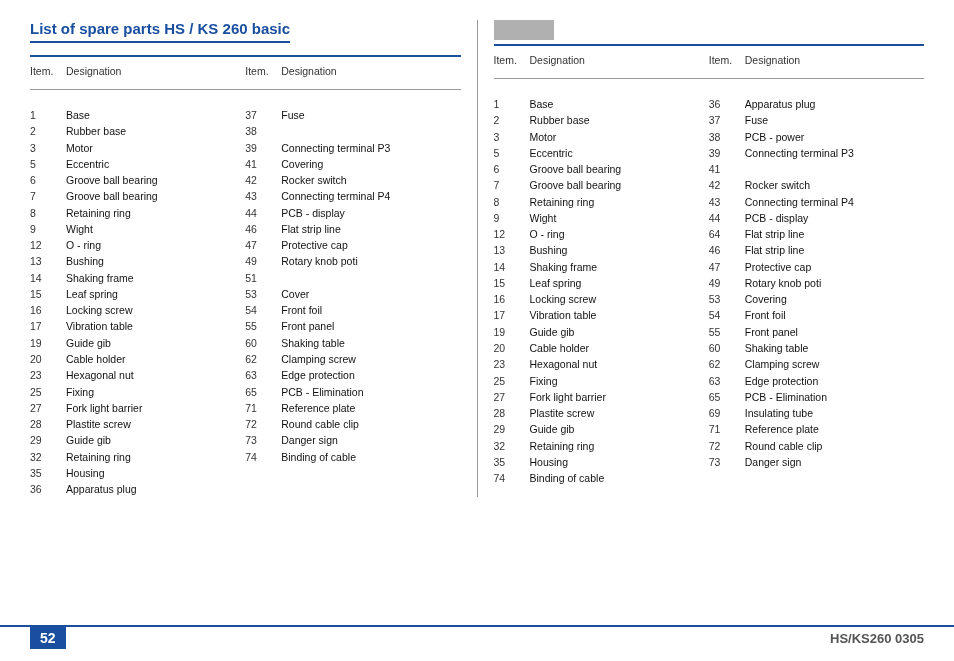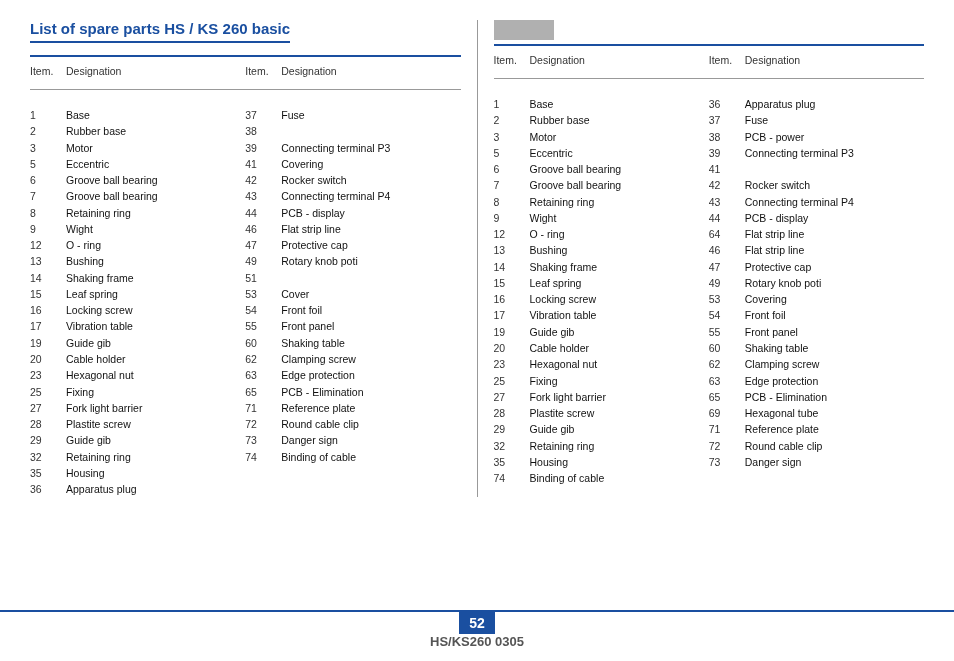--- a/index.html
+++ b/index.html
@@ -85,21 +85,20 @@
     .footer {
       position: absolute;
       bottom: 12px;
       left: 0;
       right: 0;
       display: flex;
       align-items: center;
       justify-content: space-between;
       padding: 0 30px;
       border-top: 2px solid #1a4fa0;
-      flex-direction: column;
     }
     .page-number-box {
       background: #1a4fa0;
       color: #fff;
       font-size: 14px;
       font-weight: bold;
       padding: 3px 10px;
     }
     .doc-ref {
       font-size: 13px;
@@ -501,21 +500,21 @@
             <div class="parts-row">
               <span class="item-num">63</span>
               <span class="item-name">Edge protection</span>
             </div>
             <div class="parts-row">
               <span class="item-num">65</span>
               <span class="item-name">PCB - Elimination</span>
             </div>
             <div class="parts-row">
               <span class="item-num">69</span>
-              <span class="item-name">Hexagonal tube</span>
+              <span class="item-name">Insulating tube</span>
             </div>
             <div class="parts-row">
               <span class="item-num">71</span>
               <span class="item-name">Reference plate</span>
             </div>
             <div class="parts-row">
               <span class="item-num">72</span>
               <span class="item-name">Round cable clip</span>
             </div>
             <div class="parts-row">

